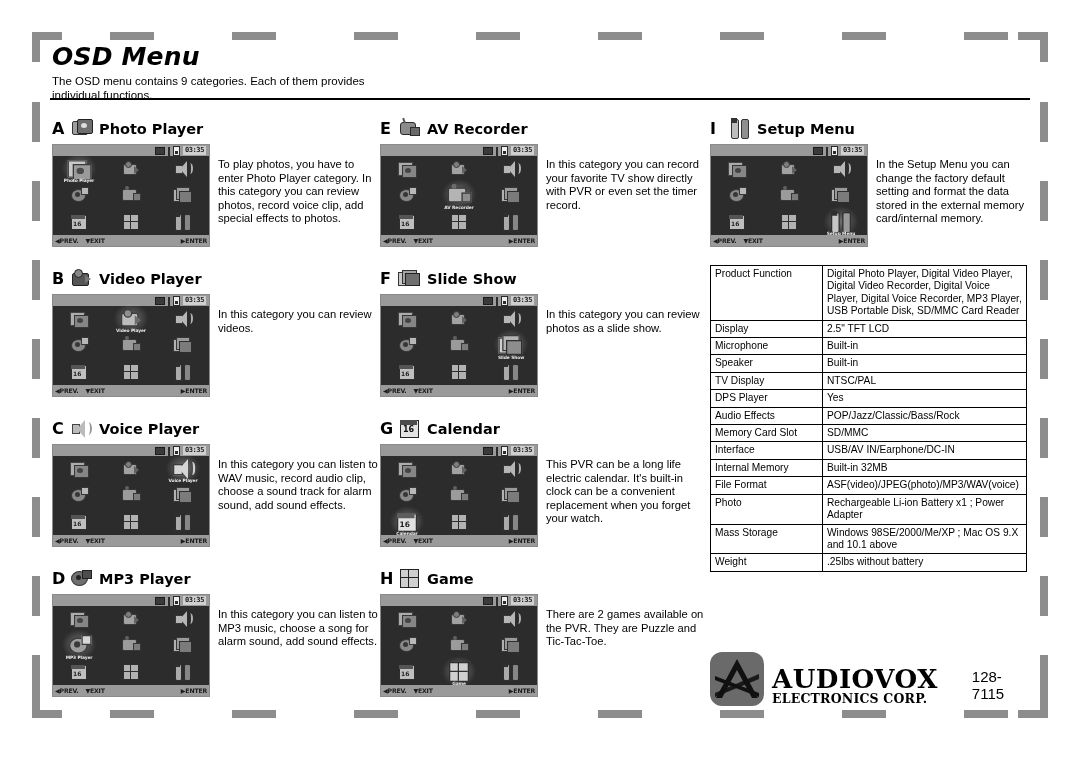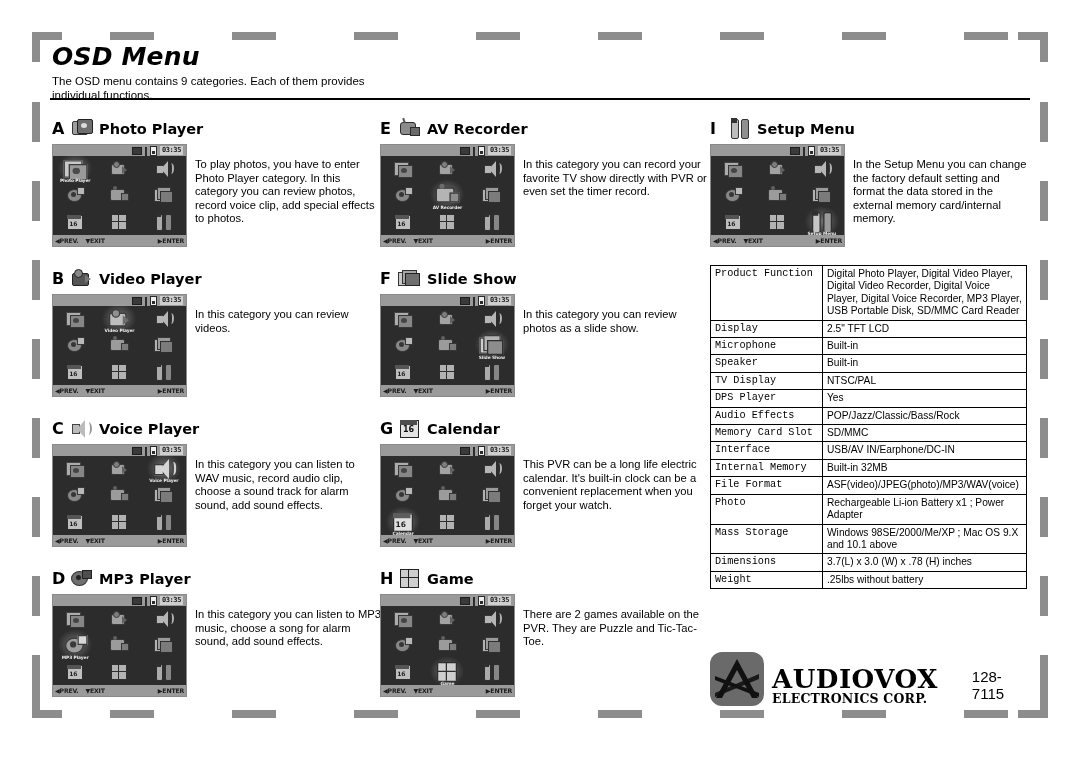--- a/index.html
+++ b/index.html
@@ -59,21 +59,21 @@
   .entry-icon { width:26px; height:22px; flex:none; margin-right:3px; position:relative; }
   .entry-name {
     font-family:"DejaVu Sans", sans-serif;
     font-weight:bold; font-size:14.5px; letter-spacing:0px; white-space:nowrap;
   }
 
   .entry-body { display:flex; align-items:flex-start; }
 
   
   .lcd {
-    width: 135px; height: 103px;
+    width: 158px; height: 103px;
     background:#2c2c2c;
     border:1px solid #8a8a8a;
     flex:none;
     position:relative;
     box-sizing:border-box;
   }
   .lcd-status {
     height:11px; background:#9a9a9a;
     display:flex; align-items:center; justify-content:flex-end;
     padding-right:3px; gap:3px;
@@ -194,21 +194,21 @@
     border-collapse: collapse;
     width: 317px;
     font-size: 10.2px;
     line-height: 12.4px;
   }
   table.spec td {
     border:1px solid #000;
     padding:2px 4px 2px 4px;
     vertical-align: top;
   }
-  table.spec td.k { width:103px;font-family:Liberation Mono, monospace; }
+  table.spec td.k { width:103px; }
 
   
   .footer { position:absolute; left:660px; top:612px; display:flex; align-items:flex-end; }
   .logo-mark {
     width:54px; height:54px; border-radius:12px; background:#6a6a6a;
     position:relative; overflow:hidden; flex:none;
   }
   .logo-mark svg { position:absolute; left:0; top:0; }
   .logo-text { margin-left:8px; }
   .logo-audiovox {
@@ -1245,24 +1245,20 @@
             </tr>
             <tr>
               <td class="k">Photo</td>
               <td>Rechargeable Li-ion Battery x1 ; Power Adapter</td>
             </tr>
             <tr>
               <td class="k">Mass Storage</td>
               <td>Windows 98SE/2000/Me/XP ; Mac OS 9.X and 10.1 above</td>
             </tr>
             <tr>
-              <td class="k">Dimensions</td>
-              <td>3.7(L) x 3.0 (W) x .78 (H) inches</td>
-            </tr>
-            <tr>
               <td class="k">Weight</td>
               <td>.25lbs without battery</td>
             </tr>
           </tbody>
       </table>
     </div>
   </div>
 
   <div class="footer">
     <div class="logo-mark">

